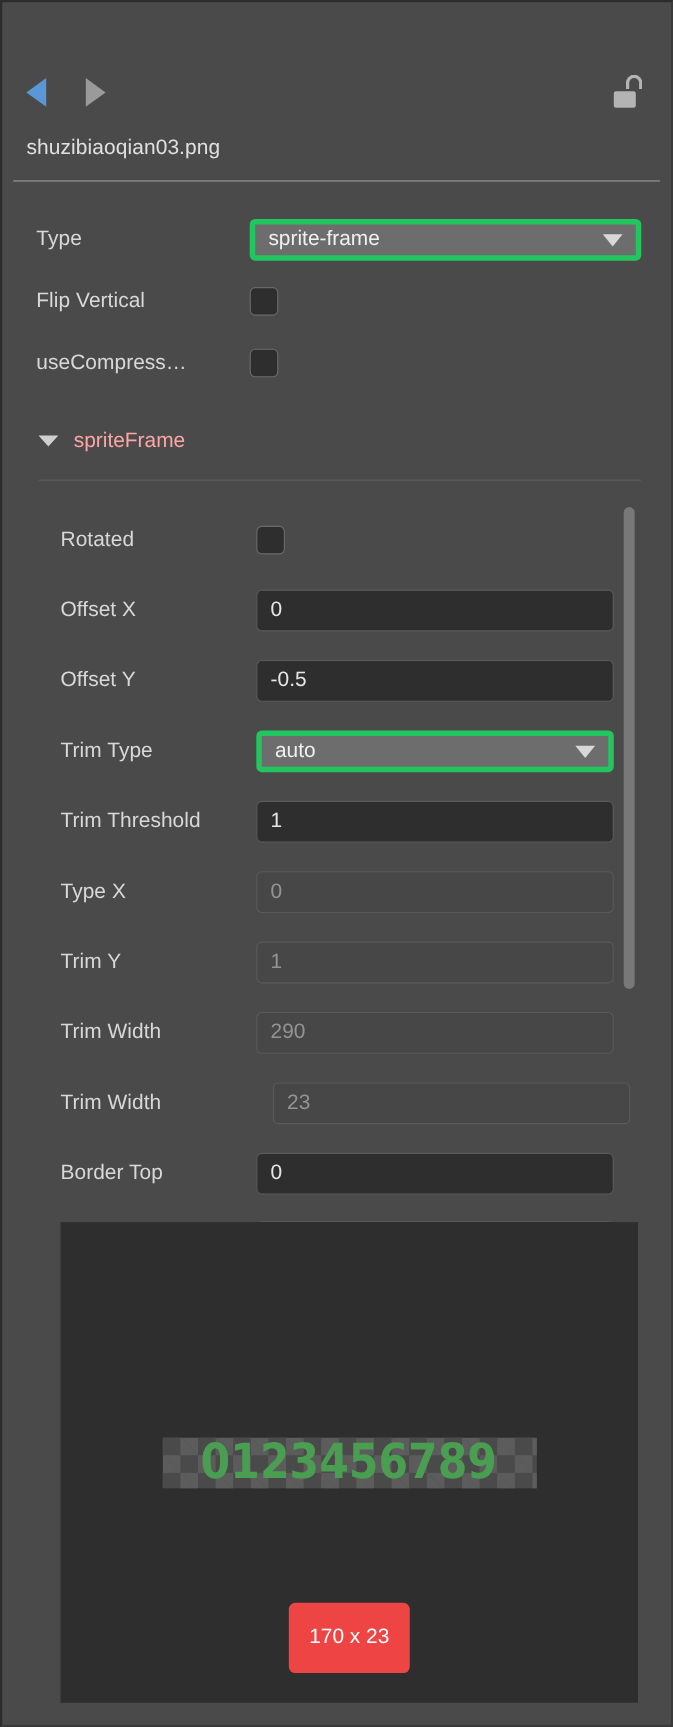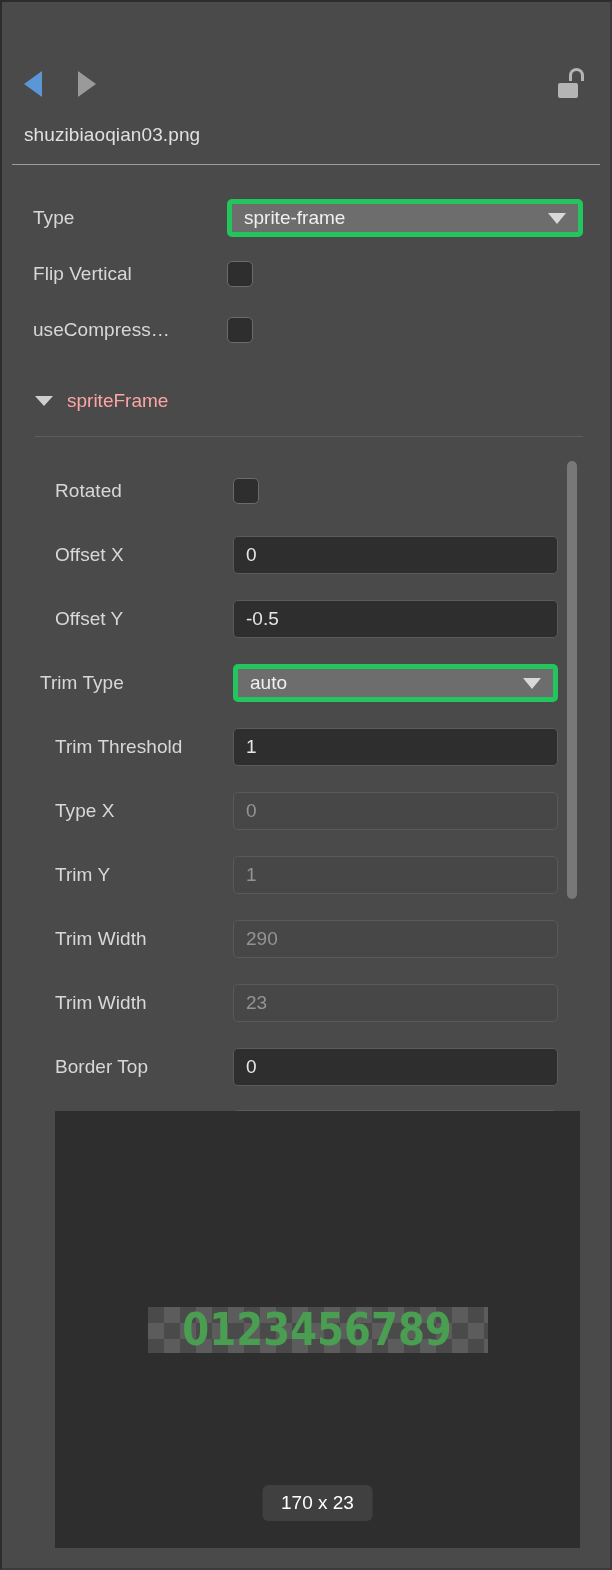--- a/index.html
+++ b/index.html
@@ -285,24 +285,24 @@
     color: #4a9e52;
     letter-spacing: 0px;
     white-space: nowrap;
     transform: scaleX(0.88);
   }
   #size-badge {
     position: absolute;
     left: 50%;
     bottom: 27px;
     transform: translateX(-50%);
-    background: #404040;
+    background: #ef4444;
     color: #ffffff;
     font-size: 19px;
-    padding: 7px 19px;
+    padding: 21px 19px;
     border-radius: 6px;
     white-space: nowrap;
   }
 
   
   #hidden-field {
     position: absolute;
     left: 231px; top: 1108px;
     width: 325px; height: 38px;
     background: #2e2e2e;
@@ -364,21 +364,21 @@
           <span>0</span>
         </div>
       </div>
       <div class="prow" style="top: 598px;">
         <div class="plabel" style="position: absolute; left: 53px;">Offset Y</div>
         <div class="field-box input-field" style="position: absolute; left: 231px; width: 325px;">
           <span>-0.5</span>
         </div>
       </div>
       <div class="prow" style="top: 662px;">
-        <div class="plabel" style="position: absolute; left: 38px;">Trim Type</div>
+        <div class="plabel" style="position: absolute; left: 53px;">Trim Type</div>
         <div class="field-box select-field" style="position: absolute; left: 231px; width: 325px;">
           <span>auto</span>
           <span class="caret"></span>
         </div>
       </div>
       <div class="prow" style="top: 726px;">
         <div class="plabel" style="position: absolute; left: 53px;">Trim Threshold</div>
         <div class="field-box input-field" style="position: absolute; left: 231px; width: 325px;">
           <span>1</span>
         </div>
@@ -396,21 +396,21 @@
         </div>
       </div>
       <div class="prow" style="top: 918px;">
         <div class="plabel" style="position: absolute; left: 53px;">Trim Width</div>
         <div class="field-box input-field disabled" style="position: absolute; left: 231px; width: 325px;">
           <span>290</span>
         </div>
       </div>
       <div class="prow" style="top: 982px;">
         <div class="plabel" style="position: absolute; left: 53px;">Trim Width</div>
-        <div class="field-box input-field disabled" style="position: absolute; left: 231px; width: 325px;">
+        <div class="field-box input-field disabled" style="position: absolute; left: 246px; width: 325px;">
           <span>23</span>
         </div>
       </div>
       <div class="prow" style="top: 1046px;">
         <div class="plabel" style="position: absolute; left: 53px;">Border Top</div>
         <div class="field-box input-field" style="position: absolute; left: 231px; width: 325px;">
           <span>0</span>
         </div>
       </div>
     </div>

